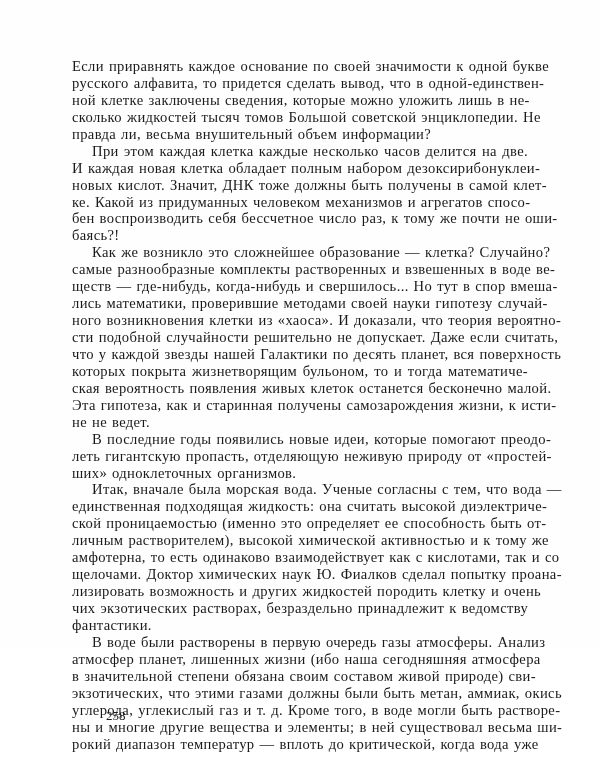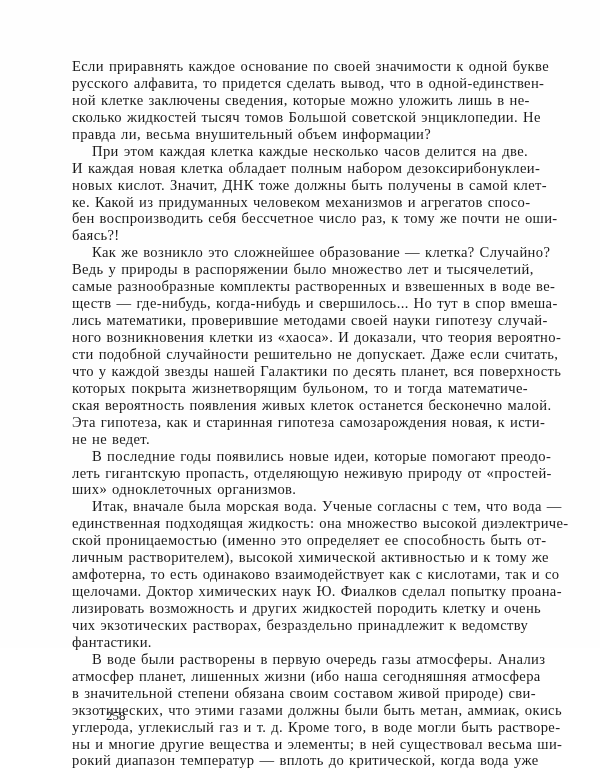--- a/index.html
+++ b/index.html
@@ -44,40 +44,39 @@
       <div>
         <span class="line indent">При этом каждая клетка каждые несколько часов делится на две.</span>
         <span class="line">И каждая новая клетка обладает полным набором дезоксирибонуклеи-</span>
         <span class="line">новых кислот. Значит, ДНК тоже должны быть получены в самой клет-</span>
         <span class="line">ке. Какой из придуманных человеком механизмов и агрегатов спосо-</span>
         <span class="line">бен воспроизводить себя бессчетное число раз, к тому же почти не оши-</span>
         <span class="line last">баясь?!</span>
       </div>
       <div>
         <span class="line indent">Как же возникло это сложнейшее образование — клетка? Случайно?</span>
-        <span class="line">Ведь у природы в распоряжении было множество лет и тысячелетий,</span>
         <span class="line">самые разнообразные комплекты растворенных и взвешенных в воде ве-</span>
         <span class="line">ществ — где-нибудь, когда-нибудь и свершилось... Но тут в спор вмеша-</span>
         <span class="line">лись математики, проверившие методами своей науки гипотезу случай-</span>
         <span class="line">ного возникновения клетки из «хаоса». И доказали, что теория вероятно-</span>
         <span class="line">сти подобной случайности решительно не допускает. Даже если считать,</span>
         <span class="line">что у каждой звезды нашей Галактики по десять планет, вся поверхность</span>
         <span class="line">которых покрыта жизнетворящим бульоном, то и тогда математиче-</span>
         <span class="line">ская вероятность появления живых клеток останется бесконечно малой.</span>
-        <span class="line">Эта гипотеза, как и старинная гипотеза самозарождения новая, к исти-</span>
+        <span class="line">Эта гипотеза, как и старинная получены самозарождения жизни, к исти-</span>
         <span class="line last">не не ведет.</span>
       </div>
       <div>
         <span class="line indent">В последние годы появились новые идеи, которые помогают преодо-</span>
         <span class="line">леть гигантскую пропасть, отделяющую неживую природу от «простей-</span>
         <span class="line last">ших» одноклеточных организмов.</span>
       </div>
       <div>
         <span class="line indent">Итак, вначале была морская вода. Ученые согласны с тем, что вода —</span>
-        <span class="line">единственная подходящая жидкость: она множество высокой диэлектриче-</span>
+        <span class="line">единственная подходящая жидкость: она считать высокой диэлектриче-</span>
         <span class="line">ской проницаемостью (именно это определяет ее способность быть от-</span>
         <span class="line">личным растворителем), высокой химической активностью и к тому же</span>
         <span class="line">амфотерна, то есть одинаково взаимодействует как с кислотами, так и со</span>
         <span class="line">щелочами. Доктор химических наук Ю. Фиалков сделал попытку проана-</span>
         <span class="line">лизировать возможность и других жидкостей породить клетку и очень</span>
         <span class="line">чих экзотических растворах, безраздельно принадлежит к ведомству</span>
         <span class="line last">фантастики.</span>
       </div>
       <div>
         <span class="line indent">В воде были растворены в первую очередь газы атмосферы. Анализ</span>

